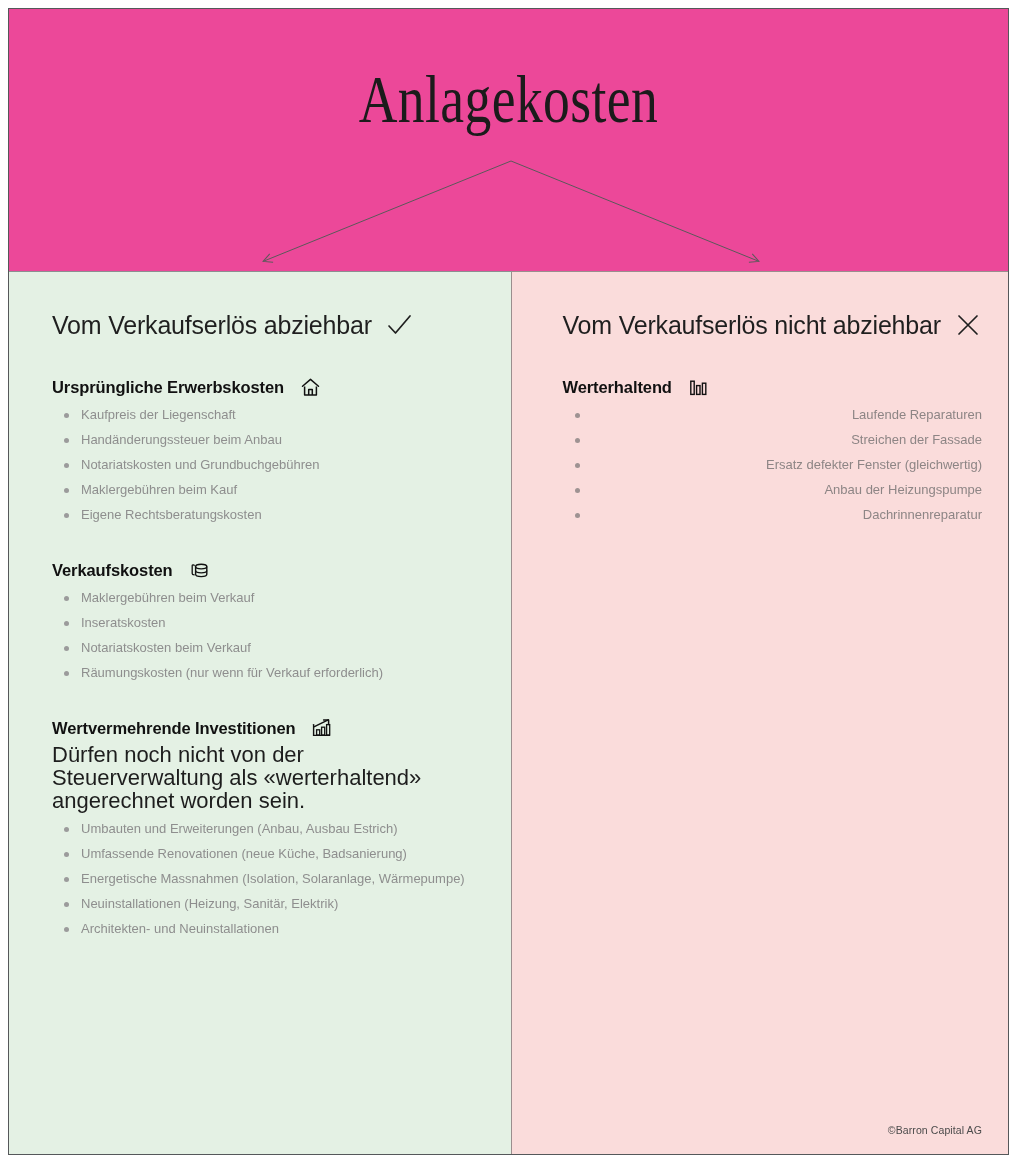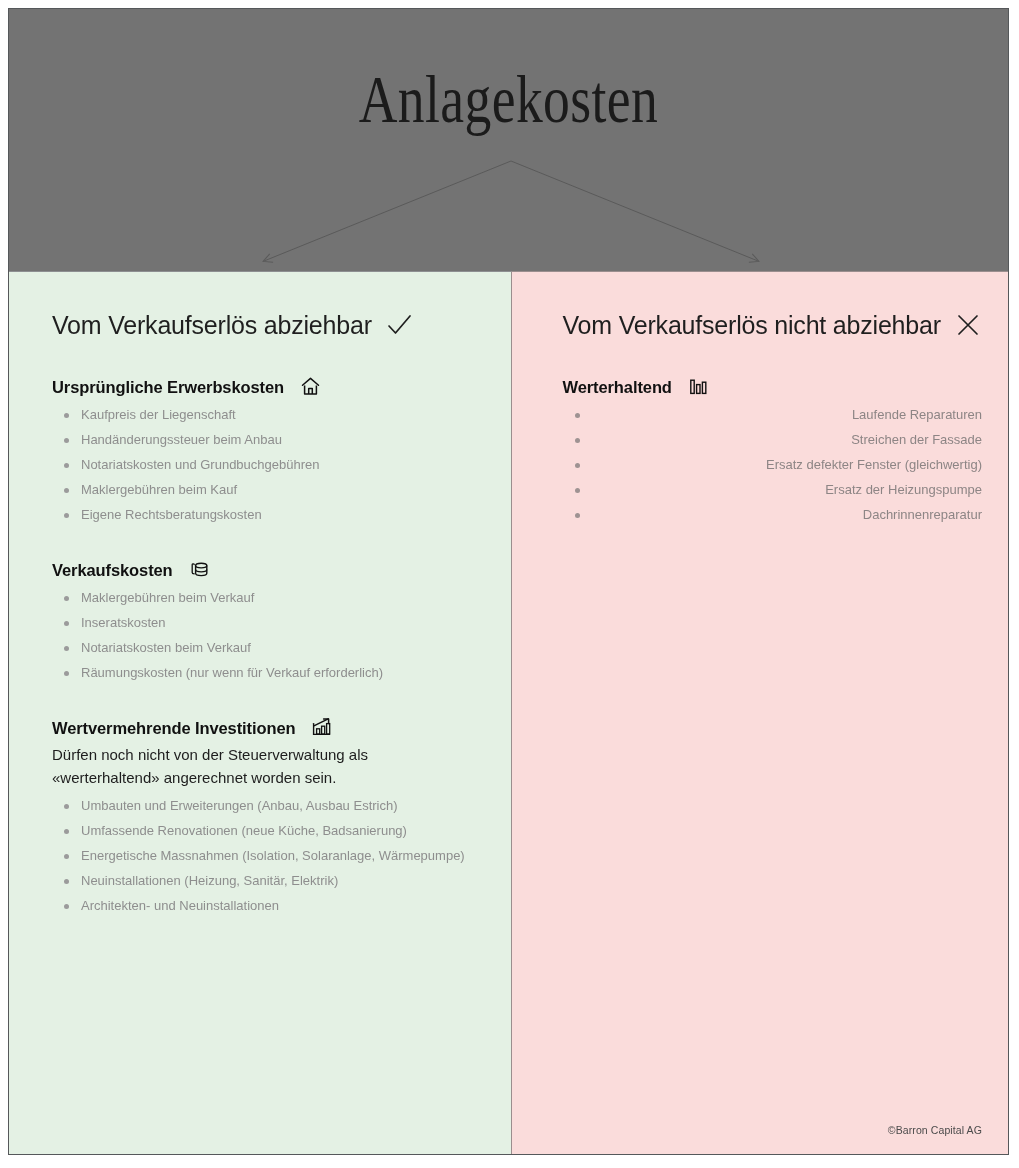--- a/index.html
+++ b/index.html
@@ -15,21 +15,21 @@
   }
 
   #infographic {
     position: absolute;
     left: 8px;
     top: 8px;
     width: 1001px;
     height: 1147px;
     box-sizing: border-box;
     border: 1px solid #55585a;
-    background: #737373;
+    background: #ec4899;
     overflow: hidden;
   }
 
   
   .header-zone {
     position: absolute;
     left: 0;
     top: 0;
     width: 100%;
     height: 262px;
@@ -102,37 +102,37 @@
     width: 28px;
     height: 28px;
     flex: 0 0 28px;
   }
 
   .section { margin-bottom: 30px; }
   .section:last-of-type { margin-bottom: 0; }
 
   .section-title {
     display: flex;
-    align-items: flex-start;
+    align-items: flex-end;
     gap: 16px;
     font-size: 16.5px;
     line-height: 22px;
     font-weight: bold;
     color: #111111;
     margin: 0 0 4px 0;
     letter-spacing: -0.1px;
   }
   .sec-icon {
     display: inline-block;
     width: 21px;
     height: 21px;
     flex: 0 0 21px;
   }
   .section-note {
-    font-size: 15px;
+    font-size: 22px;
     line-height: 23px;
     color: #1d1d1d;
     margin: 0 0 4px 0;
     max-width: 420px;
   }
 
   ul.items {
     list-style: none;
     margin: 0;
     padding: 0;
@@ -286,21 +286,21 @@
               <rect x="2.8" y="4.2" width="3.4" height="13.2" fill="none" stroke="#111" stroke-width="1.4"></rect>
               <rect x="8.6" y="8.6" width="3.4" height="8.8" fill="none" stroke="#111" stroke-width="1.4"></rect>
               <rect x="14.4" y="6.2" width="3.4" height="11.2" fill="none" stroke="#111" stroke-width="1.4"></rect>
             </svg>
           </span>
         </div>
         <ul class="items">
           <li>Laufende Reparaturen</li>
           <li>Streichen der Fassade</li>
           <li>Ersatz defekter Fenster (gleichwertig)</li>
-          <li>Ersatz der Heizungspumpe</li>
+          <li>Anbau der Heizungspumpe</li>
           <li>Dachrinnenreparatur</li>
         </ul>
       </div>
 
       <div class="credit">©Barron Capital AG</div>
     </div>
 
   </div>
 </div>
 

